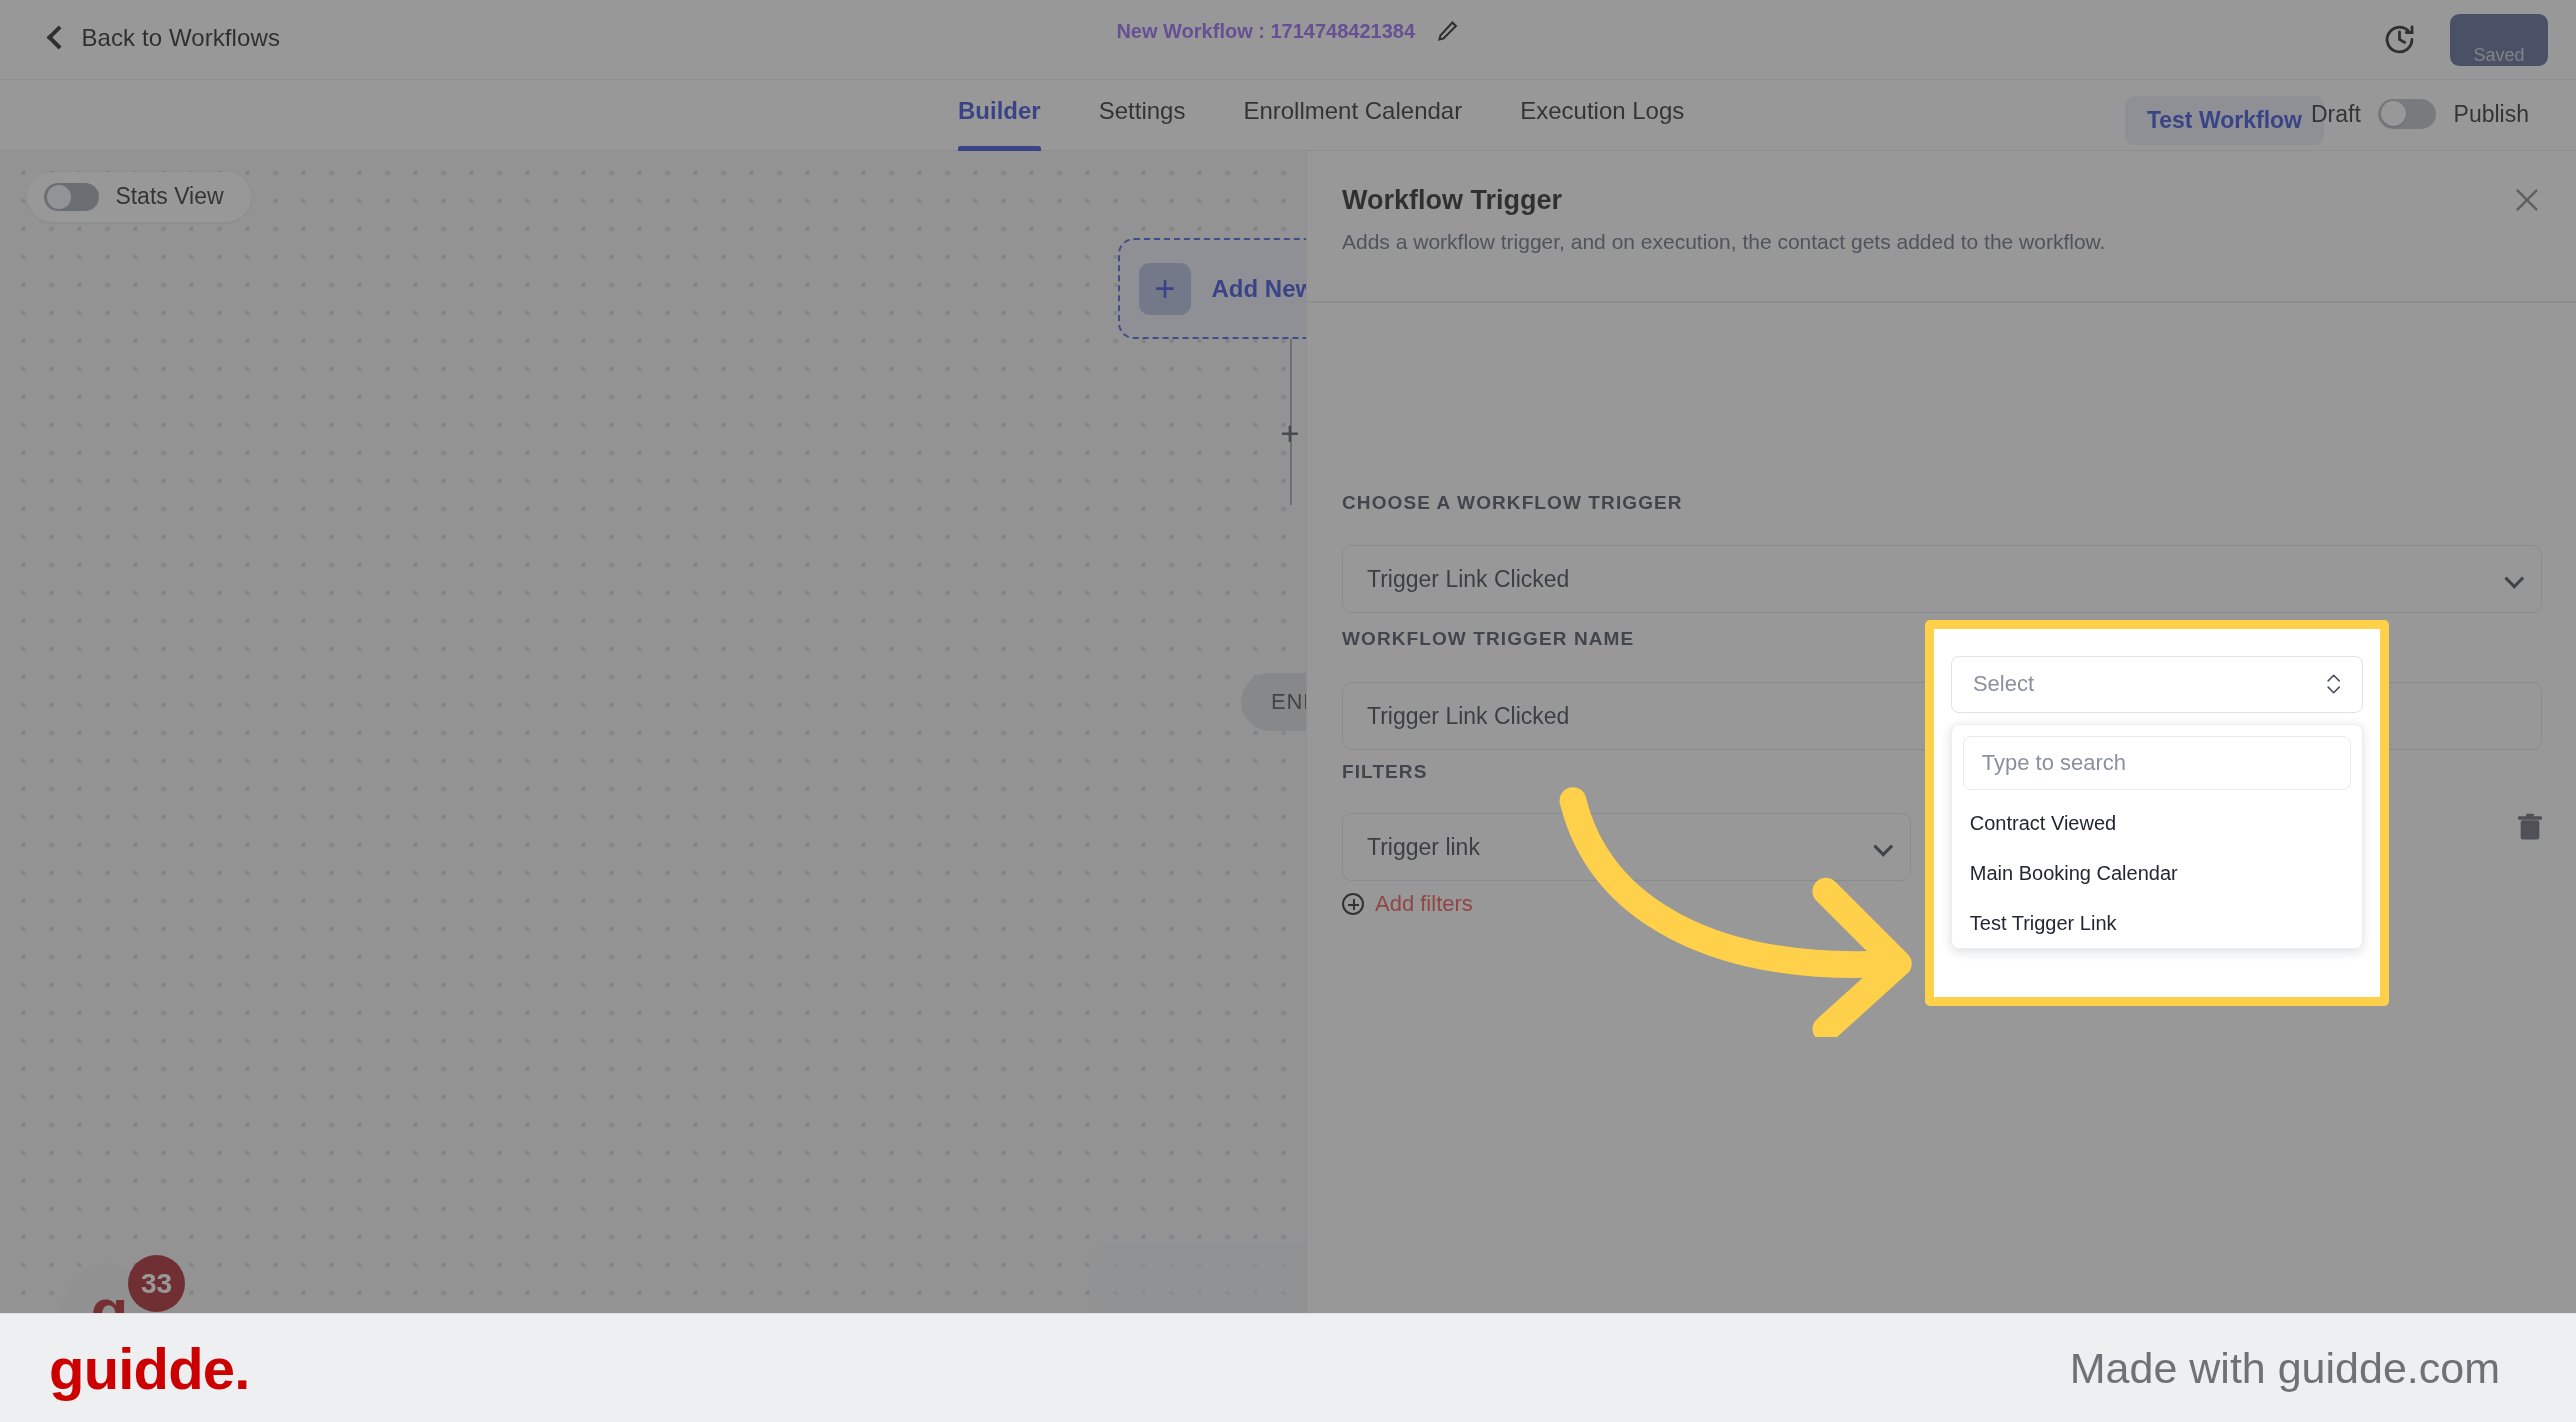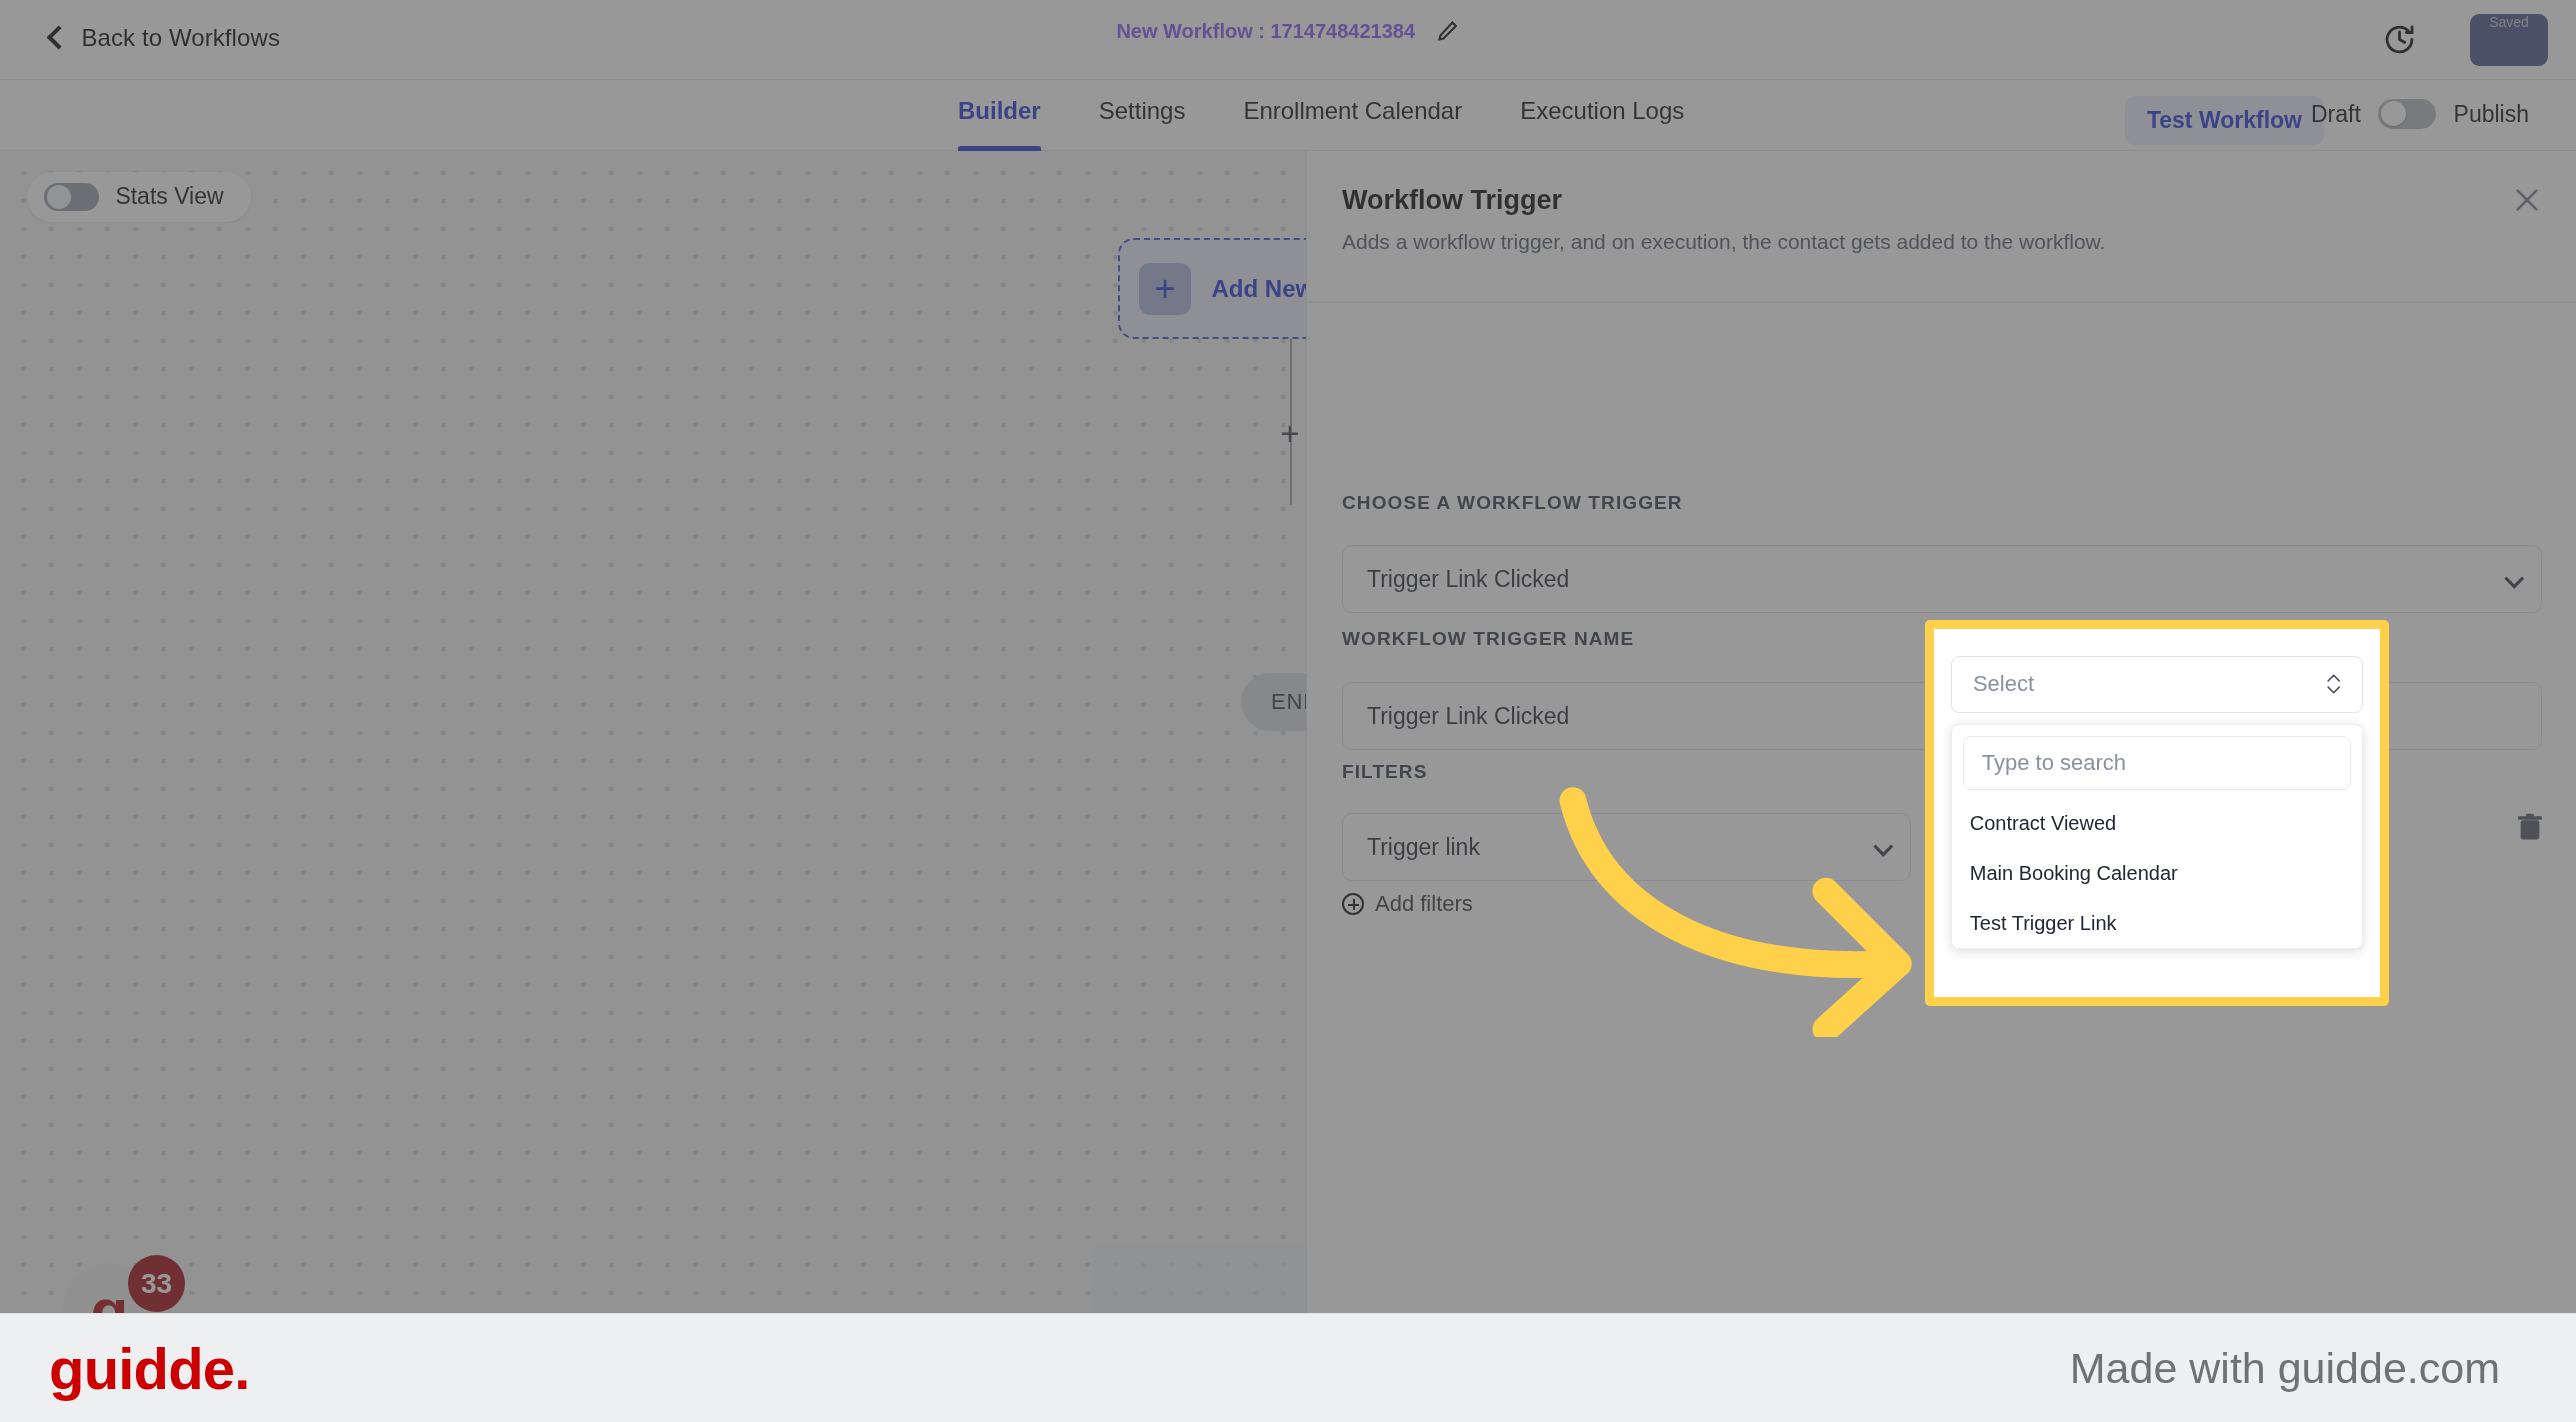--- a/index.html
+++ b/index.html
@@ -60,26 +60,26 @@
   .wf-title {
     font-size: 20px; font-weight: 700; color: #8b5cf6;
   }
   .pencil-icon { width: 24px; height: 24px; display: block; }
   .history-icon {
     position: absolute; right: 159px; top: 22px;
     width: 35px; height: 35px; cursor: pointer;
   }
   .saved-btn {
     position: absolute; right: 28px; top: 14px;
-    width: 78px; height: 52px;
+    width: 98px; height: 52px;
     background: #4f5e8e;
     border-radius: 9.5px;
     color: #c9ccd6;
-    font-size: 14px;
-    display: flex; align-items: flex-start; justify-content: center;
+    font-size: 18px;
+    display: flex; align-items: flex-end; justify-content: center;
   }
 
   
   .tabbar {
     position: absolute;
     left: 0; top: 80px;
     width: 2576px; height: 71px;
     background: #ffffff;
     border-bottom: 1.6px solid #e6e8ec;
   }
@@ -304,21 +304,21 @@
     border-bottom: 3.2px solid #3a4049;
     transform: rotate(45deg) translateY(-3.2px);
   }
   .trash-icon {
     position: absolute; right: 30px; top: 659px;
     width: 32px; height: 35px; cursor: pointer;
   }
   .add-filters {
     position: absolute; left: 35px; top: 740px;
     display: flex; align-items: center; gap: 11px;
-    font-size: 22px; color: #404040; cursor: pointer;
+    font-size: 22px; color: #ef4444; cursor: pointer;
   }
   .circle-plus {
     width: 22px; height: 22px; border-radius: 50%;
     border: 2px solid #171717;
     position: relative;
   }
   .circle-plus::before, .circle-plus::after {
     content: ""; position: absolute; background: #171717;
   }
   .circle-plus::before { left: 4.3px; top: 8.7px; width: 10.3px; height: 2px; }

